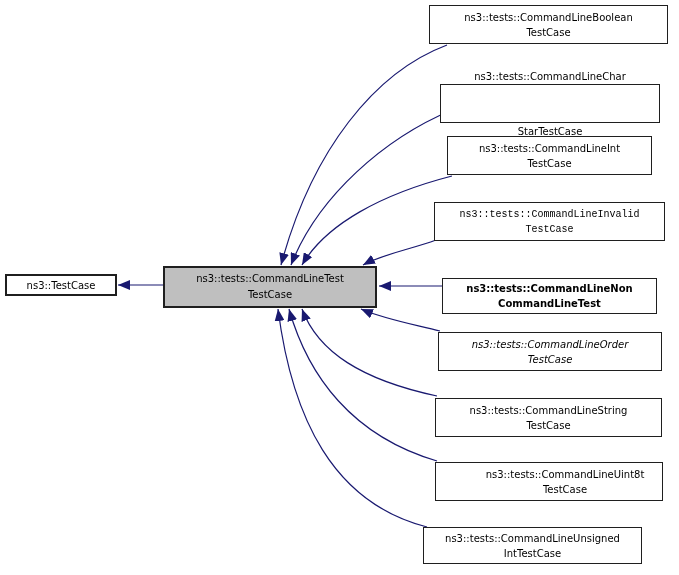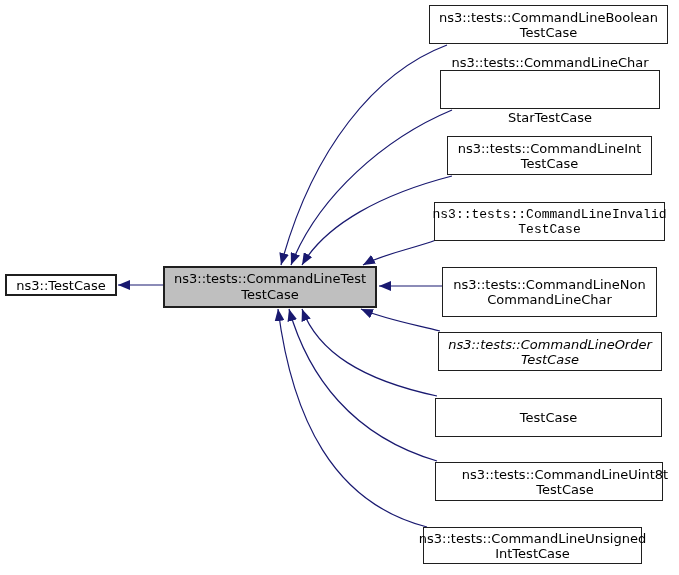--- a/index.html
+++ b/index.html
@@ -26,21 +26,21 @@
     position: absolute;
     box-sizing: border-box;
     display: flex;
     flex-direction: column;
     align-items: center;
     justify-content: center;
     text-align: center;
     background: var(--node-fill, #ffffff);
     border: 1.5px solid var(--node-border, #1f1f1f);
     color: var(--text, #000000);
-    font-size: 13px;
+    font-size: 10px;
     line-height: 15px;
     cursor: pointer;
     white-space: nowrap;
   }
   .node.base { border-width: 2px; }
   .node.focus {
     background: var(--focus-fill, #bfbfbf);
     border-width: 2px;
     line-height: 16px;
     cursor: default;
@@ -77,46 +77,47 @@
   <div class="node focus" style="left:163px; top:266px; width:214px; height:42px;">
     <span class="ln">ns3::tests::CommandLineTest</span>
     <span class="ln">TestCase</span>
   </div>
 
   <div class="node" style="left:429px; top:5px; width:239px; height:39px;">
     <span class="ln">ns3::tests::CommandLineBoolean</span>
     <span class="ln">TestCase</span>
   </div>
 
-  <div class="node" style="left:440px; top:70px; width:220px; height:39px;gap:40px;">
+  <div class="node" style="left:440px; top:84px; width:220px; height:39px;gap:40px;">
     <span class="ln">ns3::tests::CommandLineChar</span>
     <span class="ln">StarTestCase</span>
   </div>
 
   <div class="node" style="left:447px; top:136px; width:205px; height:39px;text-align:right;">
     <span class="ln">ns3::tests::CommandLineInt</span>
     <span class="ln">TestCase</span>
   </div>
 
   <div class="node" style="left:434px; top:202px; width:231px; height:39px;font-family:Liberation Mono, monospace;">
     <span class="ln">ns3::tests::CommandLineInvalid</span>
     <span class="ln">TestCase</span>
   </div>
 
-  <div class="node" style="left:442px; top:267px; width:215px; height:50px;">
+  <div class="node" style="left:442px; top:278px; width:215px; height:36px;font-weight:bold;">
     <span class="ln">ns3::tests::CommandLineNon</span>
-    <span class="ln">CommandLineChar</span>
+    <span class="ln">CommandLineTest</span>
   </div>
 
   <div class="node" style="left:438px; top:332px; width:224px; height:39px;font-style:italic;">
     <span class="ln">ns3::tests::CommandLineOrder</span>
     <span class="ln">TestCase</span>
   </div>
 
   <div class="node" style="left:435px; top:398px; width:227px; height:39px;">
+    <span class="ln">ns3::tests::CommandLineString</span>
     <span class="ln">TestCase</span>
   </div>
 
   <div class="node" style="left:435px; top:462px; width:228px; height:39px;padding-left:32px;">
     <span class="ln">ns3::tests::CommandLineUint8t</span>
     <span class="ln">TestCase</span>
   </div>
 
   <div class="node" style="left:423px; top:527px; width:219px; height:37px;">
     <span class="ln">ns3::tests::CommandLineUnsigned</span>

